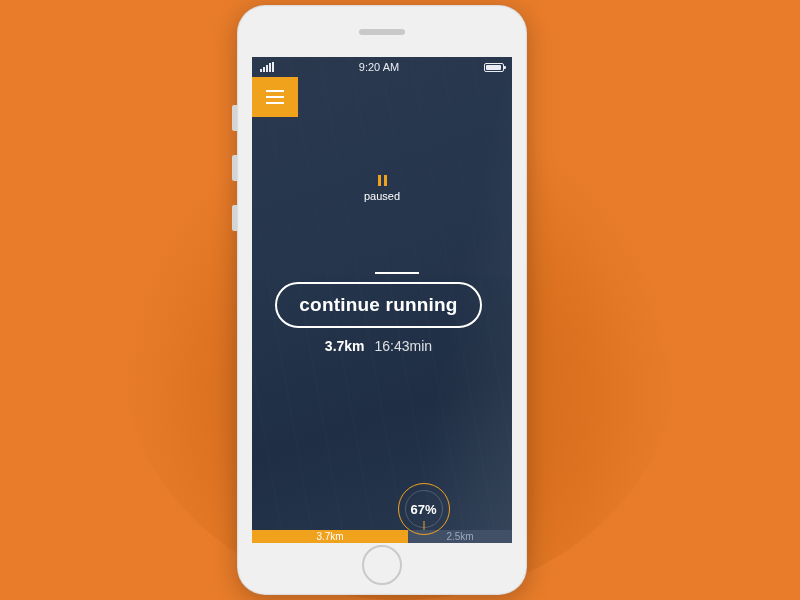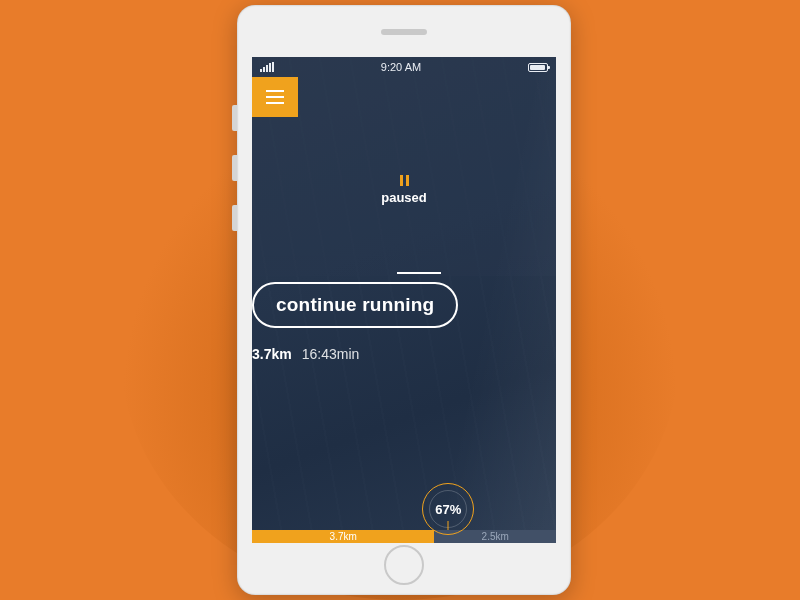--- a/index.html
+++ b/index.html
@@ -18,24 +18,24 @@
     top: 100px;
     width: 560px;
     height: 500px;
     background: radial-gradient(ellipse at 50% 60%, #d9701f 0%, #d9701f 40%, rgba(217,112,31,0) 70%);
     border-radius: 50%;
   }
   .phone {
     position: absolute;
     left: 237px;
     top: 5px;
-    width: 334px;
+    width: 290px;
     height: 590px;
     background: #f0f0f0;
-    border-radius: 18px;
+    border-radius: 28px;
     box-shadow: 0 5px 25px rgba(0,0,0,0.25), inset 0 0 2px rgba(0,0,0,0.3);
     padding: 52px 15px 52px 15px;
   }
   .phone::before { 
     content: "";
     position: absolute;
     top: 24px;
     left: 50%;
     transform: translateX(-50%);
     width: 46px;
@@ -180,30 +180,30 @@
     gap: 3px;
     margin-bottom: 4px;
   }
   .pause-icon span {
     width: 3px;
     height: 11px;
     background: #f0a21d;
   }
   .paused-label {
     color: #fff;
-    font-size: 13px;
-    font-weight: 700;
+    font-size: 11px;
+    font-weight: 400;
   }
 
   .center-block {
     position: absolute;
     top: 215px;
     left: 0;
     right: 7px;
-    text-align: left;
+    text-align: center;
     z-index: 2;
   }
   .accent-line {
     width: 44px;
     height: 2px;
     background: #fff;
     margin: 0 auto 8px auto;
     transform: translateX(18px);
   }
   .continue-btn {
@@ -211,21 +211,21 @@
     padding: 10px 22px;
     border: 2px solid #fff;
     border-radius: 40px;
     color: #fff;
     font-size: 19px;
     font-weight: 600;
     letter-spacing: 0.2px;
     cursor: pointer;
   }
   .stats {
-    margin-top: 18px;
+    margin-top: 10px;
     color: #fff;
     font-size: 14px;
   }
   .stats .dist { font-weight: 700; margin-right: 10px; }
   .stats .time { font-weight: 400; opacity: 0.85; }
 
   .bottom {
     position: absolute;
     bottom: 0;
     left: 0;

